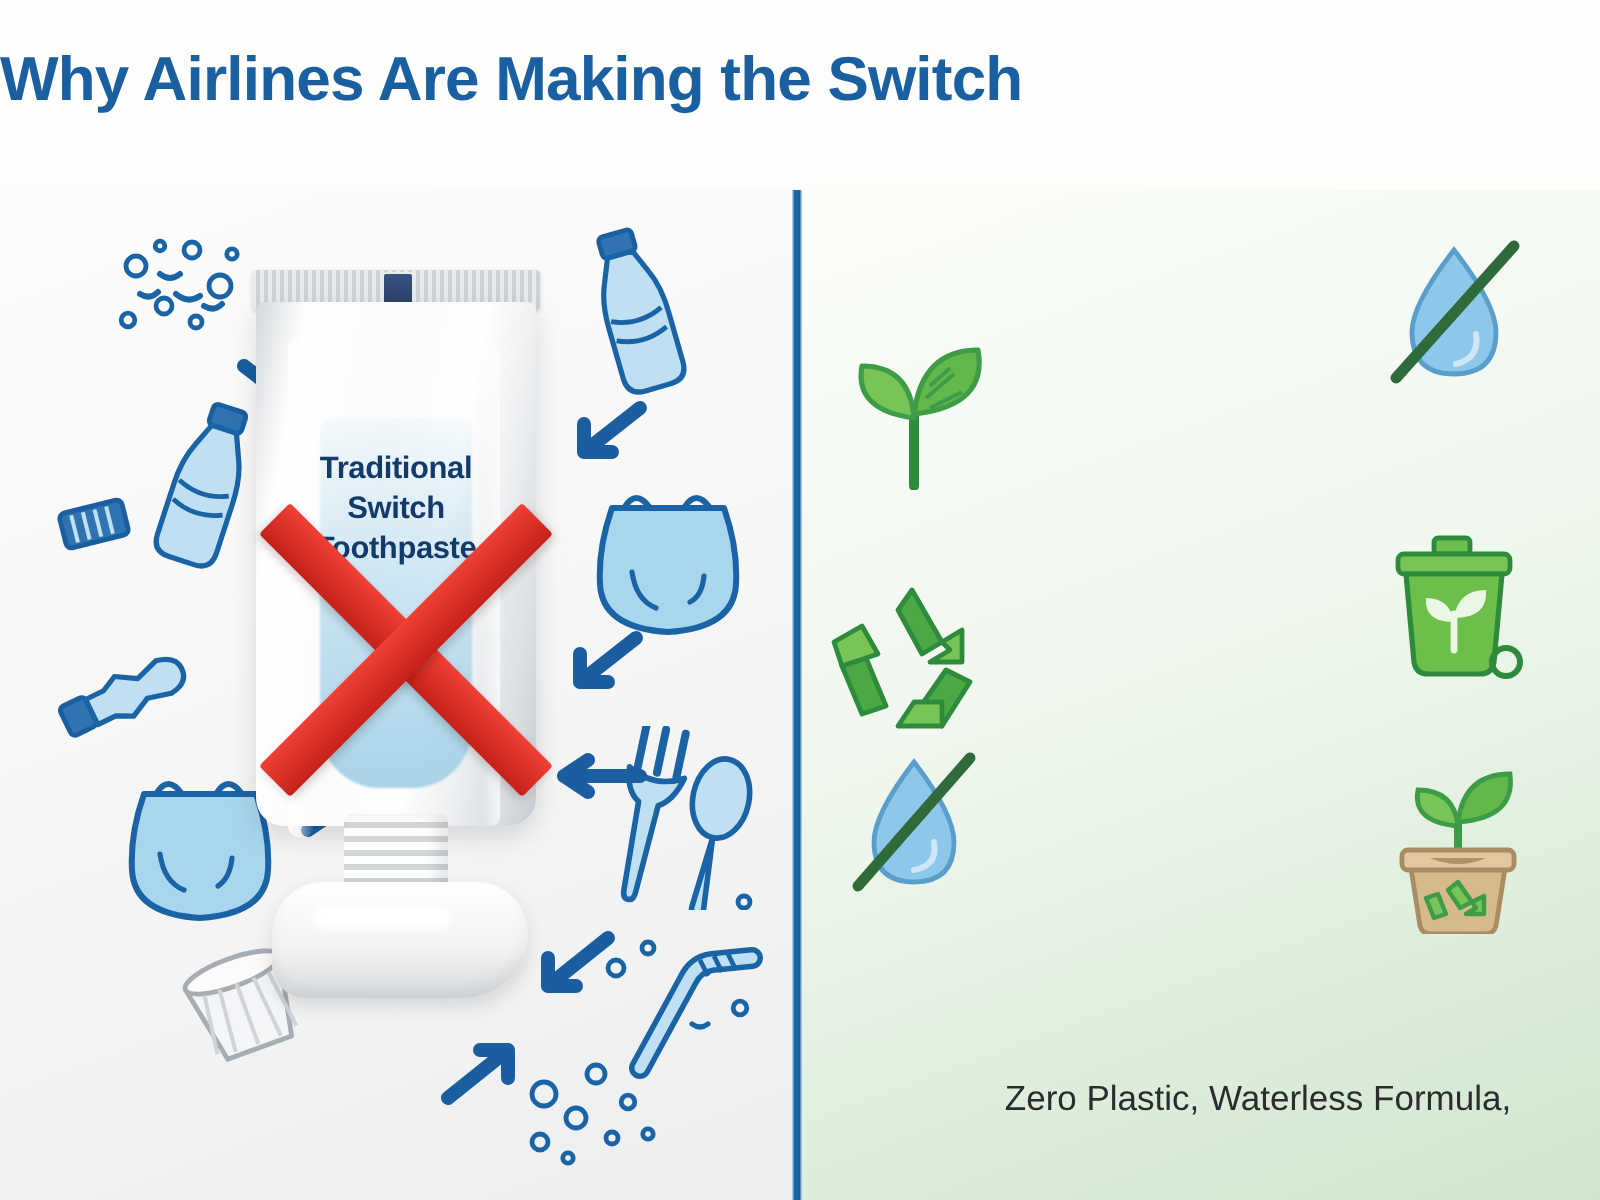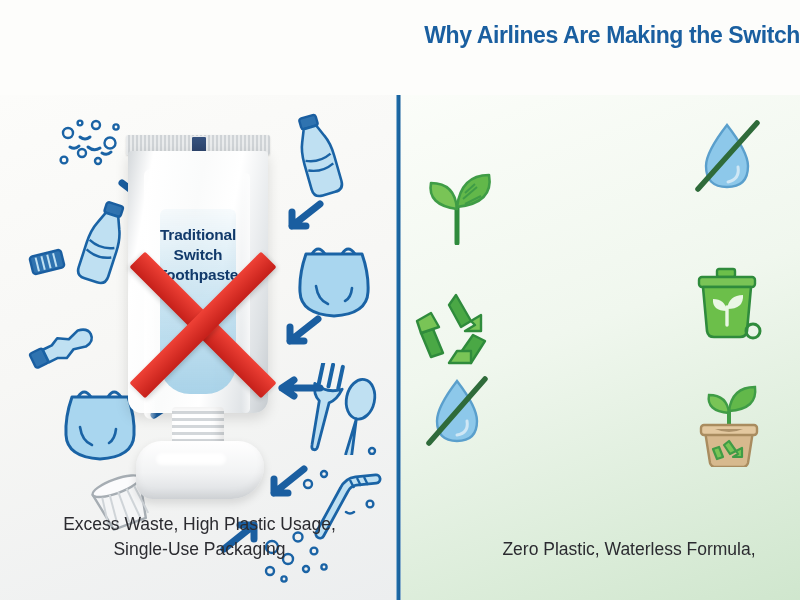--- a/index.html
+++ b/index.html
@@ -10,22 +10,22 @@
   }
   .infographic{
     position:relative;width:800px;height:600px;
     background:#fdfdfb;
     overflow:hidden;
   }
 
   
   .title{
     position:absolute;top:22px;left:0;width:800px;
-    text-align:right;
-    font-size:23px;font-weight:bold;
+    text-align:left;
+    font-size:31px;font-weight:bold;
     letter-spacing:-0.4px;
     color:#1a5fa0;
     font-family:"Liberation Sans",sans-serif;
   }
 
   
   .panel{position:absolute;top:95px;height:505px;overflow:hidden;}
   .panel-left{left:0;width:399px;
     background:linear-gradient(160deg,#fcfcfa 0%,#f7f7f5 45%,#eceeef 100%);}
   .panel-right{left:401px;width:399px;
@@ -291,24 +291,20 @@
       </div>
       <div class="tube-neck"></div>
       <div class="tube-paste"></div>
     </div>
 
     <div class="cross">
       <span></span>
       <span></span>
     </div>
 
-    <div class="caption">
-      <div>Excess Waste, High Plastic Usage,</div>
-      <div>Single-Use Packaging</div>
-    </div>
   </div>
 
   <div class="panel panel-right">
 
     <svg class="ic" style="left:18px;top:78px;" width="76" height="72" viewBox="0 0 76 72">
       <path d="M38 70 V34" stroke="#2f8b3c" stroke-width="5" fill="none" stroke-linecap="round"></path>
       <path d="M38 36 q-2 -26 -26 -26 q-4 22 26 26 z" fill="#79c456" stroke="#3f9c46" stroke-width="2.6" stroke-linejoin="round"></path>
       <path d="M38 34 q4 -32 32 -32 q5 28 -32 32 z" fill="#62b84a" stroke="#3f9c46" stroke-width="2.6" stroke-linejoin="round"></path>
       <g stroke="#3f9c46" stroke-width="2" fill="none">
         <path d="M44 26 l14 -12"></path>

